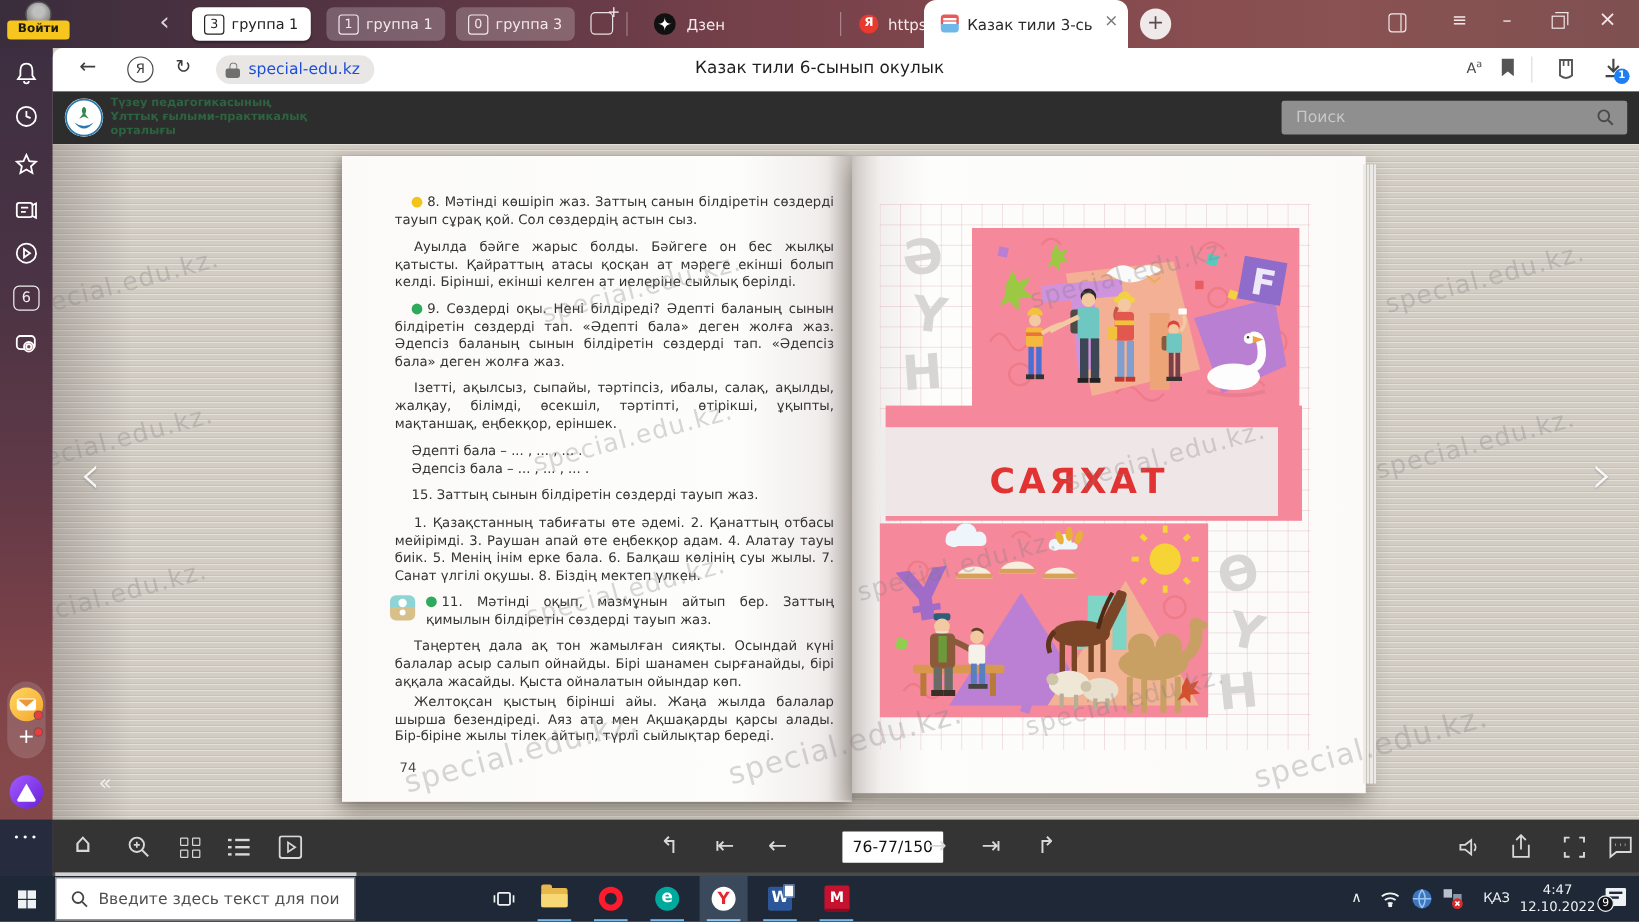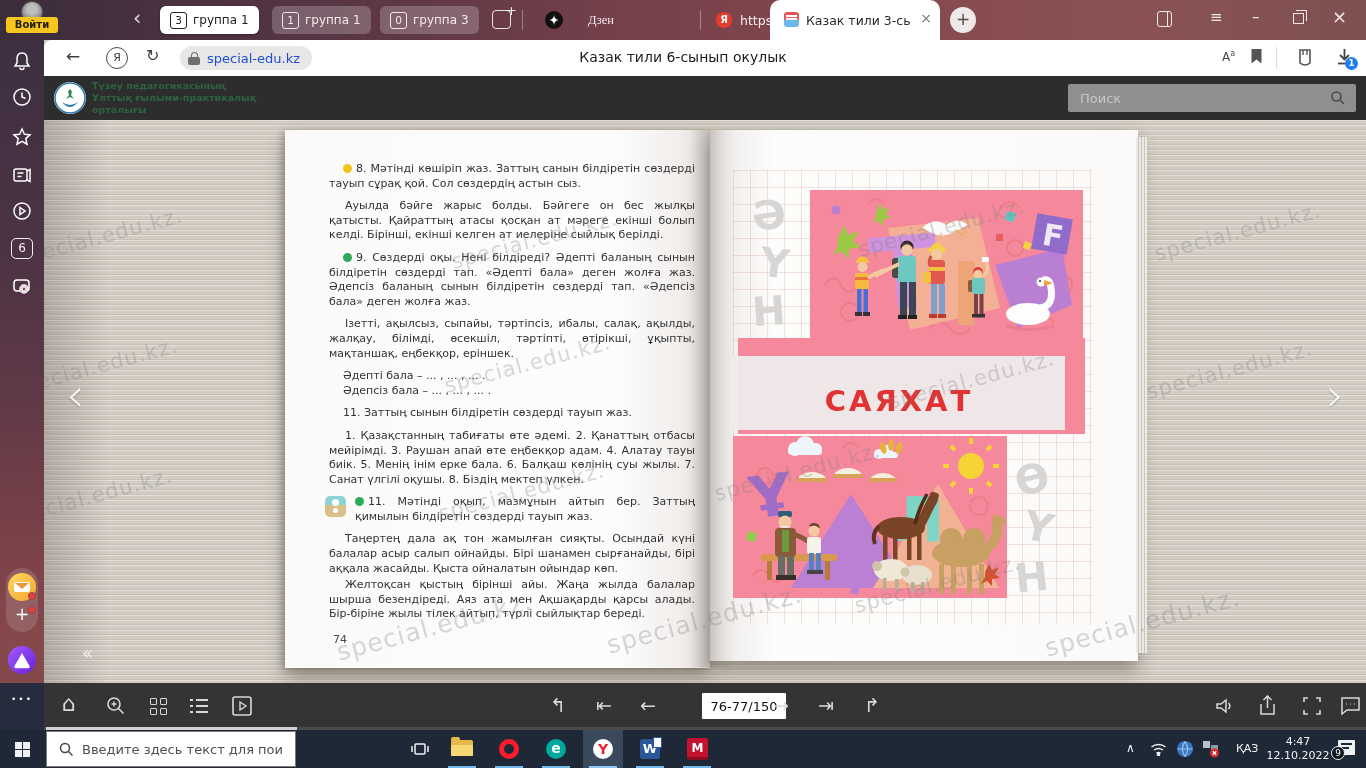--- a/index.html
+++ b/index.html
@@ -221,21 +221,21 @@
     <div class="abs newgrp" style="left:492px;">
         <span class="ic">+</span>
       </div>
     <div class="abs vsep" style="left:522px;"></div>
 
     <div class="abs dzen-ic" style="left:545px;">
       <svg width="12" height="12" viewBox="0 0 12 12">
           <path d="M6 0 C6 4 8 6 12 6 C8 6 6 8 6 12 C6 8 4 6 0 6 C4 6 6 4 6 0 Z" fill="#fff"></path>
         </svg>
     </div>
-    <div class="abs tabtxt" style="left:588px;font-family:Liberation Serif, serif;">Дзен</div>
+    <div class="abs tabtxt" style="left:572px;">Дзен</div>
     <div class="abs vsep" style="left:700px;"></div>
 
     <div class="abs ya-circ" style="left:716px;">Я</div>
     <div class="abs tabtxt" style="left:740px; width:150px;">https://special-edu.kz/TEXT</div>
 
     <div class="abs activetab">
       <div class="book-ic">
           <i></i>
         </div>
       <div class="tl">Казак тили 3-сынып ок</div>
@@ -377,21 +377,21 @@
       <div class="abs pageL">
         <div class="ltext">
           <p class="task"><span class="blt y"></span><span>8. Мәтінді көшіріп жаз. Заттың санын білдіретін сөздерді тауып  сұрақ қой. Сол сөздердің  астын сыз.</span></p>
           <p class="para">Ауылда бәйге жарыс болды. Бәйгеге он бес жылқы қатысты. Қайраттың атасы қосқан ат мәреге екінші болып келді. Бірінші, екінші келген ат иелеріне сыйлық берілді.</p>
           <p class="task"><span class="blt g"></span><span>9. Сөздерді оқы. Нені білдіреді? Әдепті баланың сынын білдіретін сөздерді тап. «Әдепті бала» деген жолға жаз. Әдепсіз  баланың сынын білдіретін сөздерді тап. «Әдепсіз бала» деген жолға жаз.</span></p>
           <p class="para">Ізетті, ақылсыз, сыпайы, тәртіпсіз, ибалы, салақ, ақылды, жалқау, білімді, өсекшіл, тәртіпті, өтірікші, ұқыпты, мақтаншақ, еңбекқор, еріншек.</p>
           <div class="lines9">
             <div>Әдепті бала – ... , ... , ... .</div>
             <div>Әдепсіз бала – ... , ... , ... .</div>
           </div>
-          <p class="task" style="margin-top:8px;">11. Заттың сынын білдіретін сөздерді тауып жаз.</p>
+          <p class="task" style="margin-top:8px;">15. Заттың сынын білдіретін сөздерді тауып жаз.</p>
           <p class="para">1. Қазақстанның табиғаты өте әдемі. 2. Қанаттың  отбасы мейірімді. 3. Раушан апай өте еңбекқор адам. 4. Алатау тауы биік. 5. Менің інім ерке бала. 6. Балқаш көлінің суы жылы. 7. Санат үлгілі оқушы. 8. Біздің мектеп үлкен.</p>
           <p class="task t11"><span class="xic"></span><span class="blt g"></span><span>11. Мәтінді оқып, мазмұнын айтып бер. Заттың қимылын білдіретін сөздерді тауып жаз.</span></p>
           <p class="para" style="margin-bottom:2px;">Таңертең дала ақ тон жамылған сияқты. Осындай күні балалар асыр салып ойнайды. Бірі шанамен сырғанайды, бірі аққала жасайды. Қыста ойналатын ойындар көп.</p>
           <p class="para">Желтоқсан қыстың бірінші айы. Жаңа жылда балалар шырша безендіреді. Аяз ата мен Ақшақарды қарсы алады. Бір-біріне жылы тілек айтып, түрлі сыйлықтар береді.</p>
         </div>
         <div class="pgnum">74</div>
       </div>
 
       <div class="abs pageR">
         <div class="abs grid" style="left:23px; top:40px; width:359px; height:455px;"></div>

